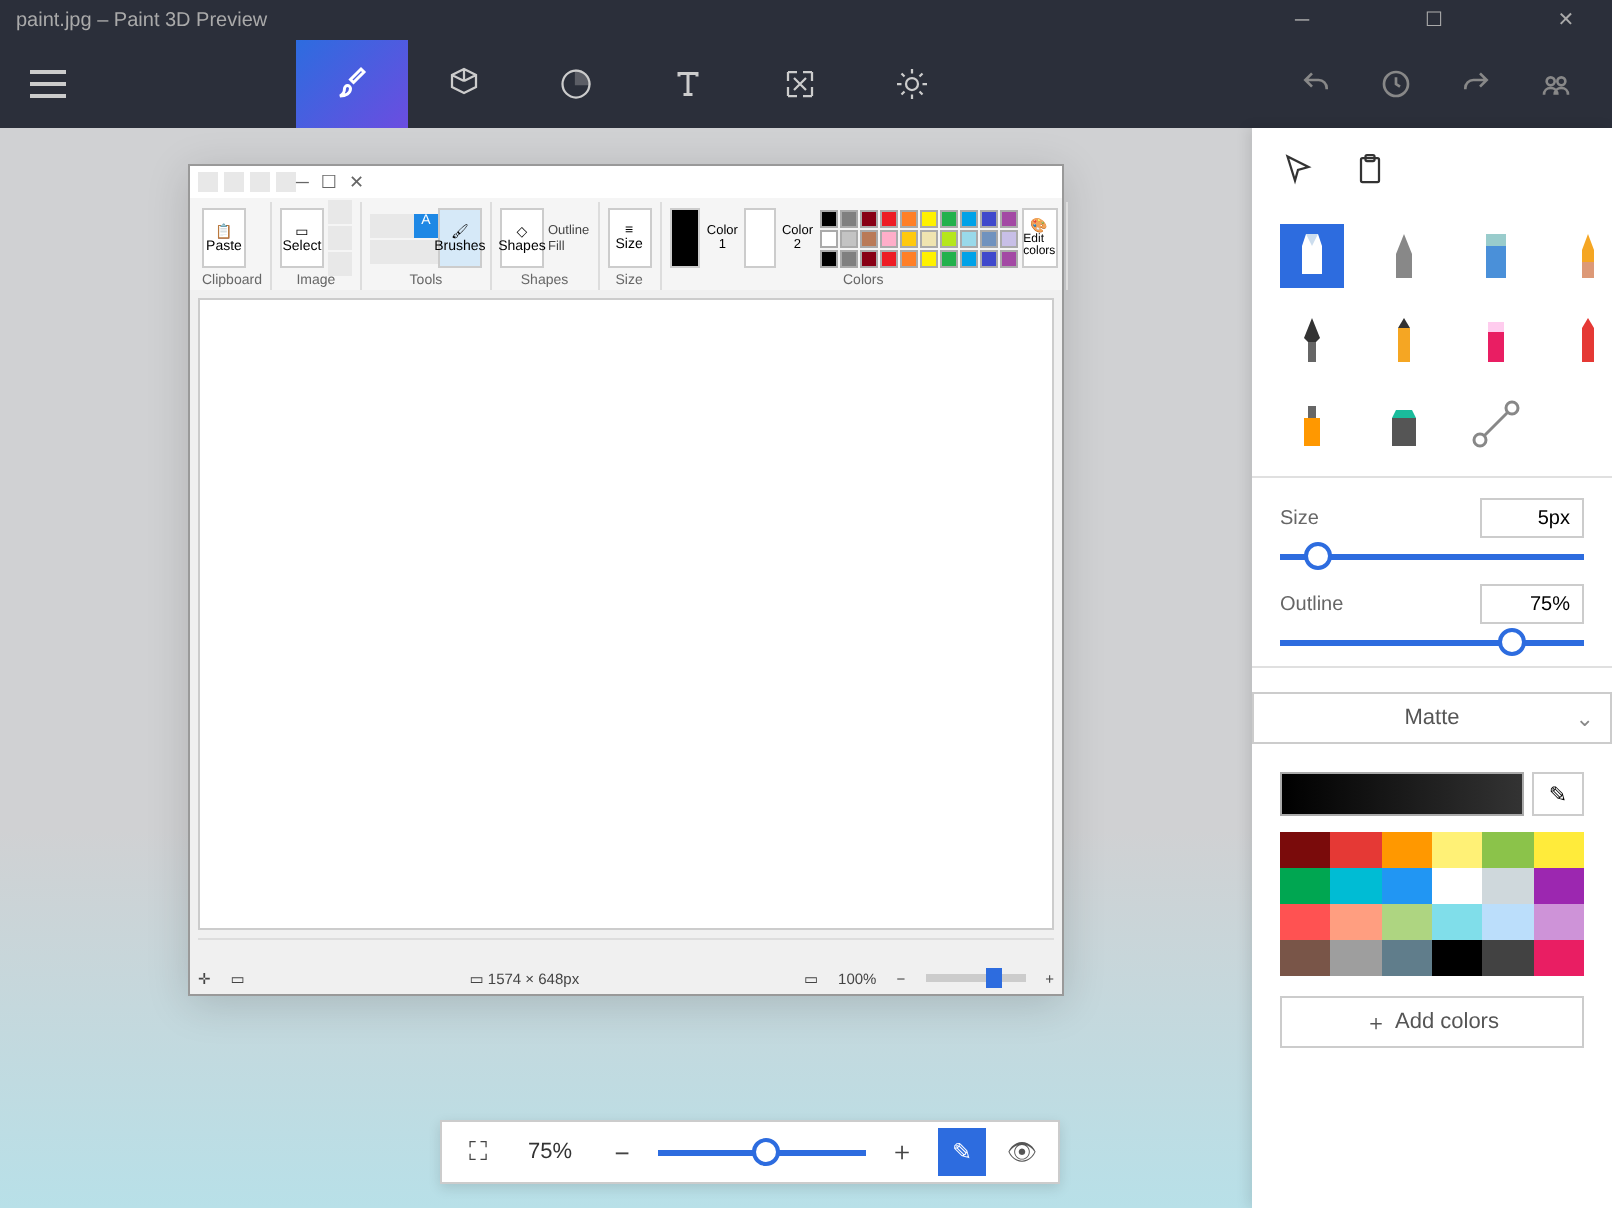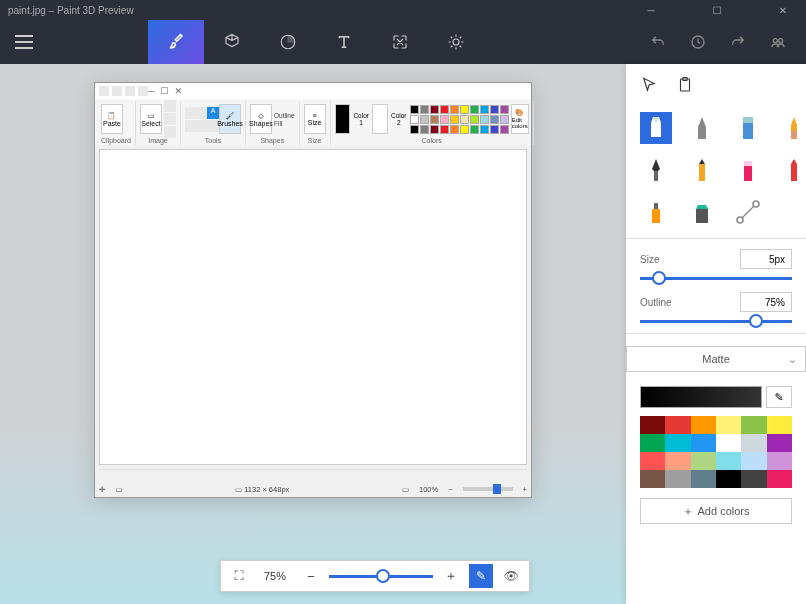--- a/index.html
+++ b/index.html
@@ -277,21 +277,21 @@
             </div>
         </div>
         <div class="grplabel">Colors</div>
       </div>
     </div>
     <div class="canvasarea"></div>
     <div class="hscroll"></div>
     <div class="statusbar">
       <span>✛</span>
       <span>▭</span>
-      <span class="mid"><span>▭ </span><span>1132 × 648px</span></span>
+      <span class="mid"><span>▭ </span><span>1574 × 648px</span></span>
       <span>▭</span>
       <span>100%</span>
       <span>−</span>
       <div class="zoomtrack"></div>
       <span>+</span>
     </div>
   </div>
 </div>
 
 <div class="panel">

